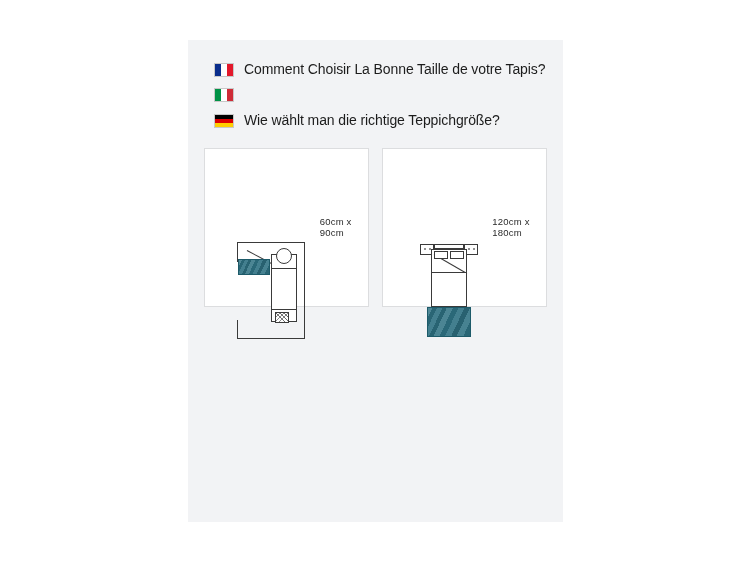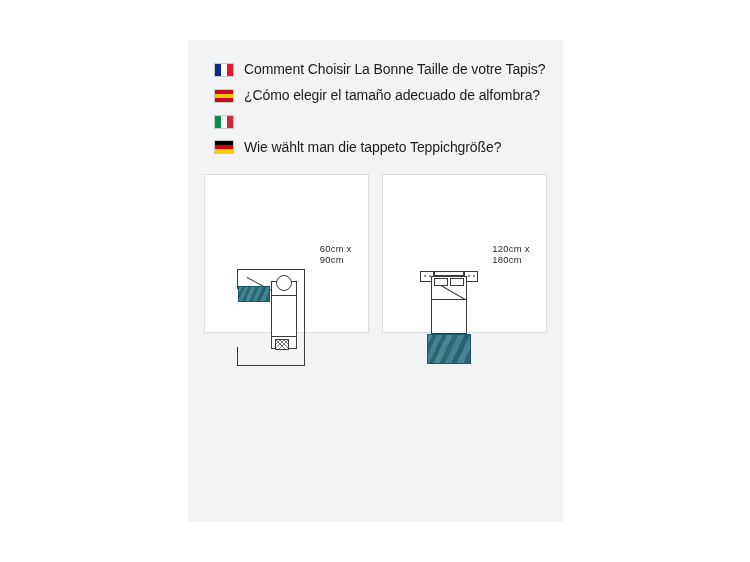--- a/index.html
+++ b/index.html
@@ -157,44 +157,36 @@
 
     <div class="heading-row">
       <span class="flag vertical">
         <span style="background:#0a2d8c"></span>
           <span style="background:#ffffff"></span>
           <span style="background:#e3182b"></span>
       </span>
       <span class="heading-text">Comment Choisir La Bonne Taille de votre Tapis?</span>
     </div>
 
-    <div class="heading-row">
-      <span class="flag horizontal">
-        <span style="background:#c60b1e"></span>
-          <span style="background:#ffc400"></span>
-          <span style="background:#c60b1e"></span>
-      </span>
-      <span class="heading-text">¿Cómo elegir el tamaño adecuado de alfombra?</span>
-    </div>
 
     <div class="heading-row">
       <span class="flag vertical">
         <span style="background:#009246"></span>
           <span style="background:#ffffff"></span>
           <span style="background:#ce2b37"></span>
       </span>
     </div>
 
     <div class="heading-row">
       <span class="flag horizontal">
         <span style="background:#000000"></span>
           <span style="background:#dd0000"></span>
           <span style="background:#ffce00"></span>
       </span>
-      <span class="heading-text">Wie wählt man die tappeto Teppichgröße?</span>
+      <span class="heading-text">Wie wählt man die richtige Teppichgröße?</span>
     </div>
 
   </div>
 
   <div class="cards">
 
     <div class="card">
       <div class="card-art">
 
         <div class="line" style="left:26px; top:14px; width:68px; height:1px;"></div>

